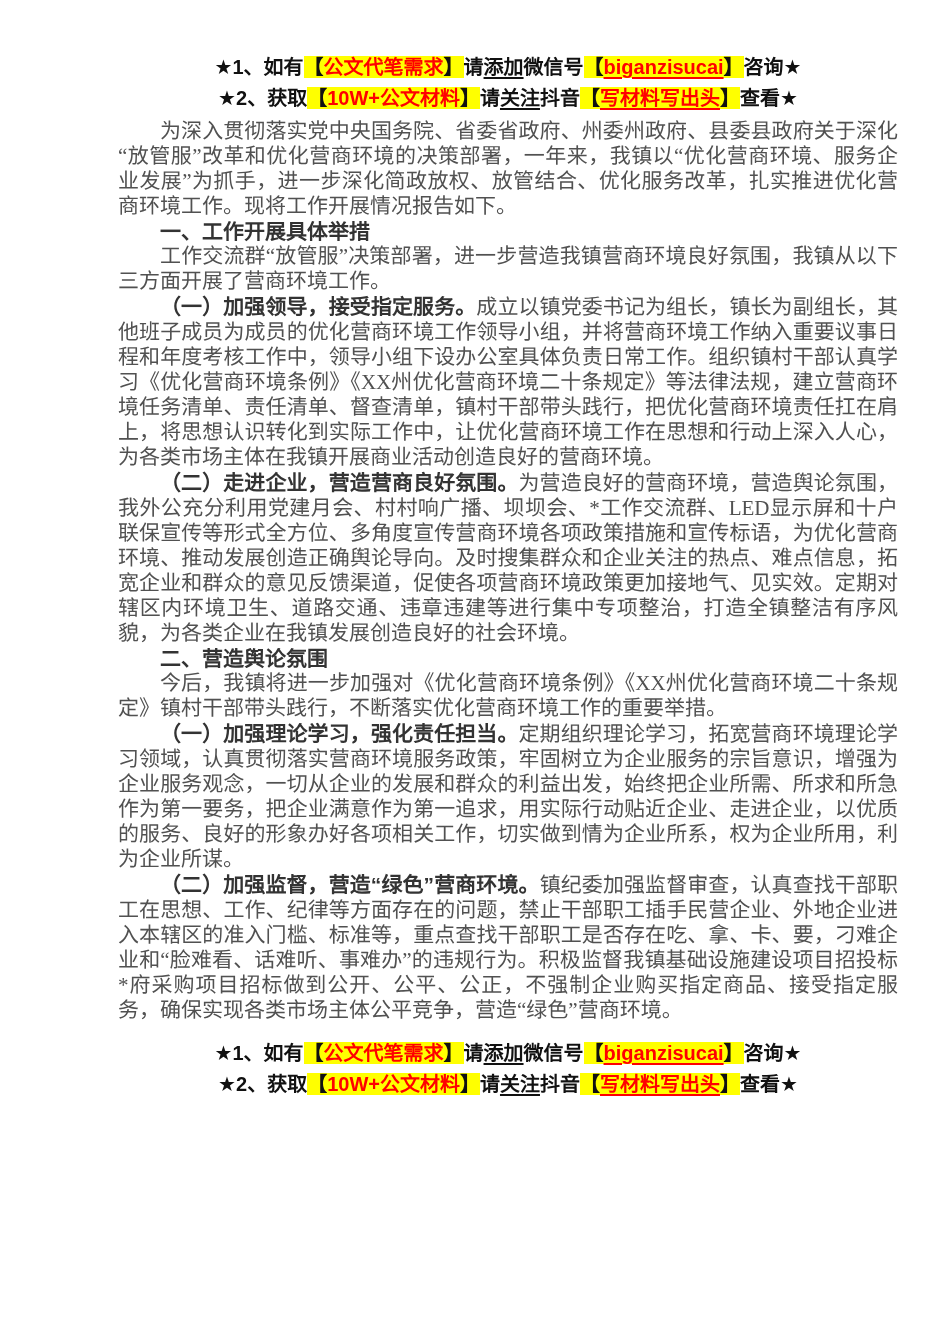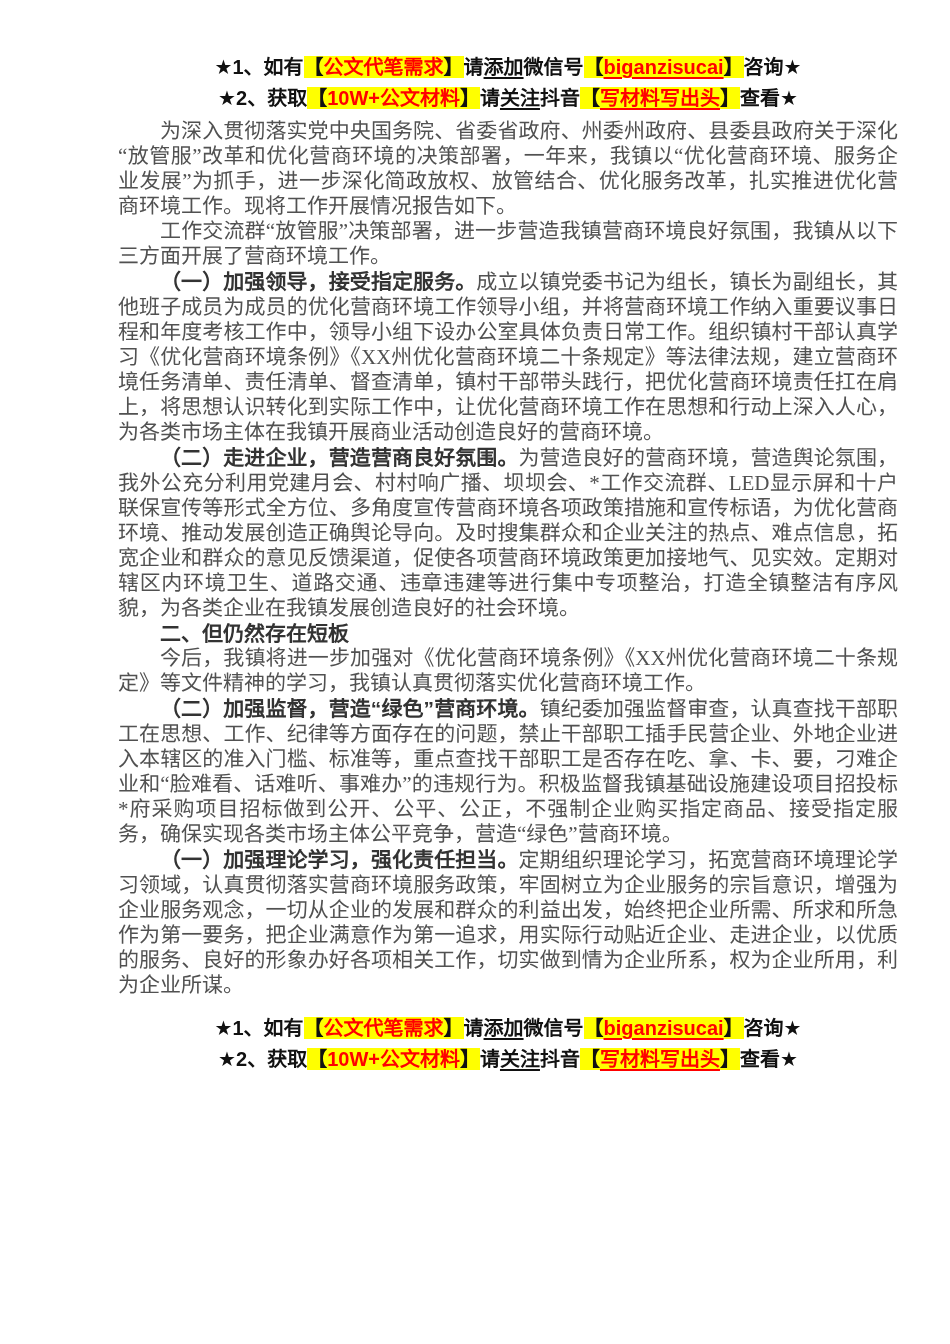--- a/index.html
+++ b/index.html
@@ -68,25 +68,26 @@
 </head>
 <body>
 
 <div class="page">
   <header class="banner top" id="banner-top">
       <div class="line"><span class="seg-plain">★1、如有</span><span class="seg-bracket-hl">【</span><span class="seg-hl-red">公文代笔需求</span><span class="seg-bracket-hl">】</span><span class="seg-plain">请</span><span class="seg-underline">添加</span><span class="seg-plain">微信号</span><span class="seg-bracket-hl">【</span><span class="seg-hl-red-underline">biganzisucai</span><span class="seg-bracket-hl">】</span><span class="seg-plain">咨询★</span></div>
       <div class="line"><span class="seg-plain">★2、获取</span><span class="seg-bracket-hl">【</span><span class="seg-hl-red">10W+公文材料</span><span class="seg-bracket-hl">】</span><span class="seg-plain">请</span><span class="seg-underline">关注</span><span class="seg-plain">抖音</span><span class="seg-bracket-hl">【</span><span class="seg-hl-red-underline">写材料写出头</span><span class="seg-bracket-hl">】</span><span class="seg-plain">查看★</span></div>
     </header>
   <article class="doc" id="doc-body">
       <p>为深入贯彻落实党中央国务院、省委省政府、州委州政府、县委县政府关于深化“放管服”改革和优化营商环境的决策部署，一年来，我镇以“优化营商环境、服务企业发展”为抓手，进一步深化简政放权、放管结合、优化服务改革，扎实推进优化营商环境工作。现将工作开展情况报告如下。</p>
+      <p class="heading">一、工作开展具体举措</p>
       <p>工作交流群“放管服”决策部署，进一步营造我镇营商环境良好氛围，我镇从以下三方面开展了营商环境工作。</p>
       <p><span class="lead">（一）加强领导，接受指定服务。</span>成立以镇党委书记为组长，镇长为副组长，其他班子成员为成员的优化营商环境工作领导小组，并将营商环境工作纳入重要议事日程和年度考核工作中，领导小组下设办公室具体负责日常工作。组织镇村干部认真学习《优化营商环境条例》《XX州优化营商环境二十条规定》等法律法规，建立营商环境任务清单、责任清单、督查清单，镇村干部带头践行，把优化营商环境责任扛在肩上，将思想认识转化到实际工作中，让优化营商环境工作在思想和行动上深入人心，为各类市场主体在我镇开展商业活动创造良好的营商环境。</p>
       <p><span class="lead">（二）走进企业，营造营商良好氛围。</span>为营造良好的营商环境，营造舆论氛围，我外公充分利用党建月会、村村响广播、坝坝会、*工作交流群、LED显示屏和十户联保宣传等形式全方位、多角度宣传营商环境各项政策措施和宣传标语，为优化营商环境、推动发展创造正确舆论导向。及时搜集群众和企业关注的热点、难点信息，拓宽企业和群众的意见反馈渠道，促使各项营商环境政策更加接地气、见实效。定期对辖区内环境卫生、道路交通、违章违建等进行集中专项整治，打造全镇整洁有序风貌，为各类企业在我镇发展创造良好的社会环境。</p>
-      <p class="heading">二、但仍然存在短板</p>
-      <p>今后，我镇将进一步加强对《优化营商环境条例》《XX州优化营商环境二十条规定》等文件精神的学习，我镇认真贯彻落实优化营商环境工作。</p>
+      <p class="heading">二、营造舆论氛围</p>
+      <p>今后，我镇将进一步加强对《优化营商环境条例》《XX州优化营商环境二十条规定》镇村干部带头践行，不断落实优化营商环境工作的重要举措。</p>
+      <p><span class="lead">（一）加强理论学习，强化责任担当。</span>定期组织理论学习，拓宽营商环境理论学习领域，认真贯彻落实营商环境服务政策，牢固树立为企业服务的宗旨意识，增强为企业服务观念，一切从企业的发展和群众的利益出发，始终把企业所需、所求和所急作为第一要务，把企业满意作为第一追求，用实际行动贴近企业、走进企业，以优质的服务、良好的形象办好各项相关工作，切实做到情为企业所系，权为企业所用，利为企业所谋。</p>
       <p><span class="lead">（二）加强监督，营造“绿色”营商环境。</span>镇纪委加强监督审查，认真查找干部职工在思想、工作、纪律等方面存在的问题，禁止干部职工插手民营企业、外地企业进入本辖区的准入门槛、标准等，重点查找干部职工是否存在吃、拿、卡、要，刁难企业和“脸难看、话难听、事难办”的违规行为。积极监督我镇基础设施建设项目招投标*府采购项目招标做到公开、公平、公正，不强制企业购买指定商品、接受指定服务，确保实现各类市场主体公平竞争，营造“绿色”营商环境。</p>
-      <p><span class="lead">（一）加强理论学习，强化责任担当。</span>定期组织理论学习，拓宽营商环境理论学习领域，认真贯彻落实营商环境服务政策，牢固树立为企业服务的宗旨意识，增强为企业服务观念，一切从企业的发展和群众的利益出发，始终把企业所需、所求和所急作为第一要务，把企业满意作为第一追求，用实际行动贴近企业、走进企业，以优质的服务、良好的形象办好各项相关工作，切实做到情为企业所系，权为企业所用，利为企业所谋。</p>
     </article>
   <footer class="banner bottom" id="banner-bottom">
       <div class="line"><span class="seg-plain">★1、如有</span><span class="seg-bracket-hl">【</span><span class="seg-hl-red">公文代笔需求</span><span class="seg-bracket-hl">】</span><span class="seg-plain">请</span><span class="seg-underline">添加</span><span class="seg-plain">微信号</span><span class="seg-bracket-hl">【</span><span class="seg-hl-red-underline">biganzisucai</span><span class="seg-bracket-hl">】</span><span class="seg-plain">咨询★</span></div>
       <div class="line"><span class="seg-plain">★2、获取</span><span class="seg-bracket-hl">【</span><span class="seg-hl-red">10W+公文材料</span><span class="seg-bracket-hl">】</span><span class="seg-plain">请</span><span class="seg-underline">关注</span><span class="seg-plain">抖音</span><span class="seg-bracket-hl">【</span><span class="seg-hl-red-underline">写材料写出头</span><span class="seg-bracket-hl">】</span><span class="seg-plain">查看★</span></div>
     </footer>
 </div>
 
 </body></html>

